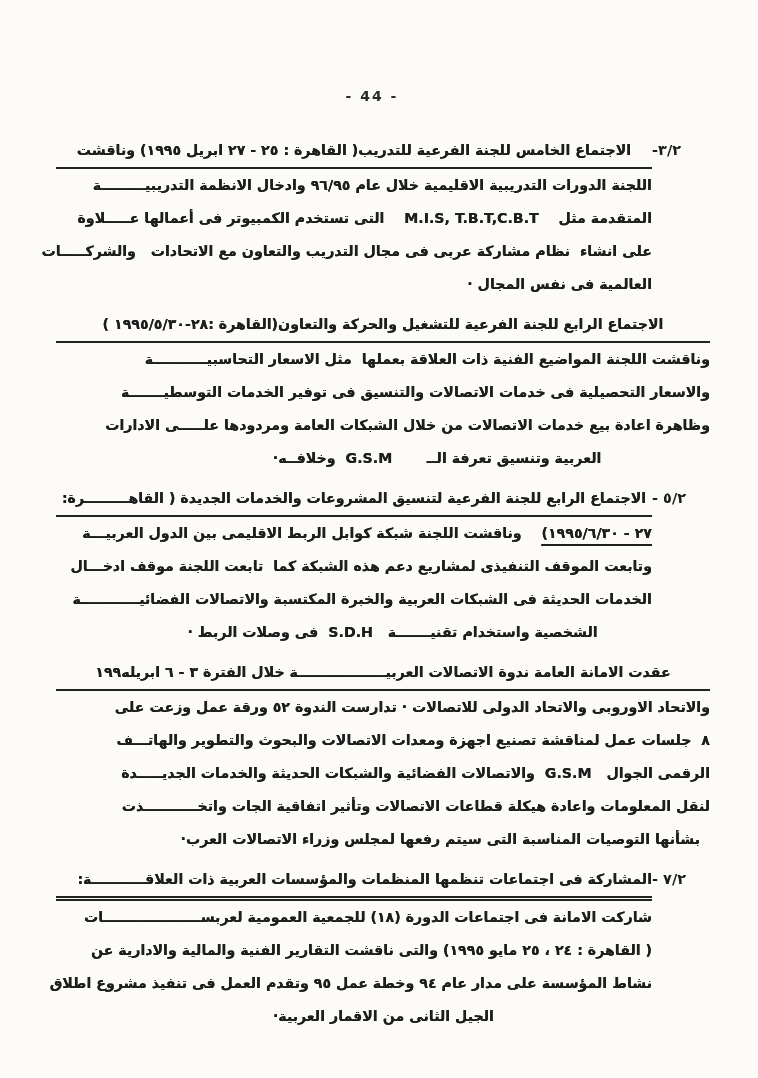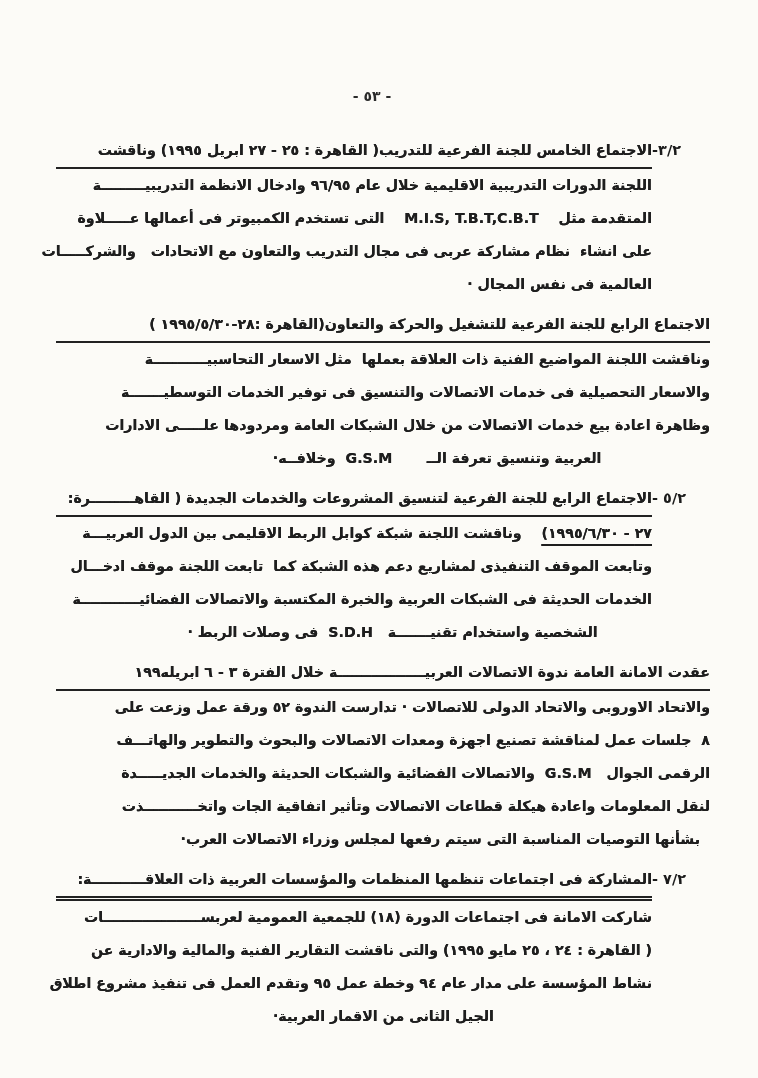--- a/index.html
+++ b/index.html
@@ -48,33 +48,33 @@
   .lines{flex:1;min-width:0;}
   .line{
     line-height:33px;
     font-size:14.2px;
     font-weight:700;
     white-space:pre;
     text-align:right;
     color:#1e1e1e;
     text-shadow:0 0 .4px currentColor;
   }
-  .u-line{border-bottom:2px solid #222;}
+  .u-line{border-bottom:2px solid #222;text-align:center;}
   .u2-line{border-bottom:5px double #222;}
   .u-seg{
     text-decoration:underline;
     text-decoration-thickness:2px;
     text-underline-offset:6px;
   }
 </style>
 </head>
 <body>
 
 <div class="page">
-  <div class="page-number">- ٥٣ -</div>
+  <div class="page-number">- 44 -</div>
   <main class="content">
       <div class="section">
         <div class="marker">٣/٢-</div>
         <div class="lines">
           <div class="line u-line"><span>الاجتماع الخامس للجنة الفرعية للتدريب( القاهرة : ٢٥ - ٢٧ ابريل ١٩٩٥) وناقشت</span></div>
           <div class="line"><span>اللجنة الدورات التدريبية الاقليمية خلال عام ٩٦/٩٥ وادخال الانظمة التدريبيـــــــــة</span></div>
           <div class="line"><span>المتقدمة مثل    M.I.S, T.B.T,C.B.T    التى تستخدم الكمبيوتر فى أعمالها عـــــلاوة</span></div>
           <div class="line"><span>على انشاء  نظام مشاركة عربى فى مجال التدريب والتعاون مع الاتحادات   والشركـــــات</span></div>
           <div class="line"><span>العالمية فى نفس المجال ·</span></div>
         </div>

